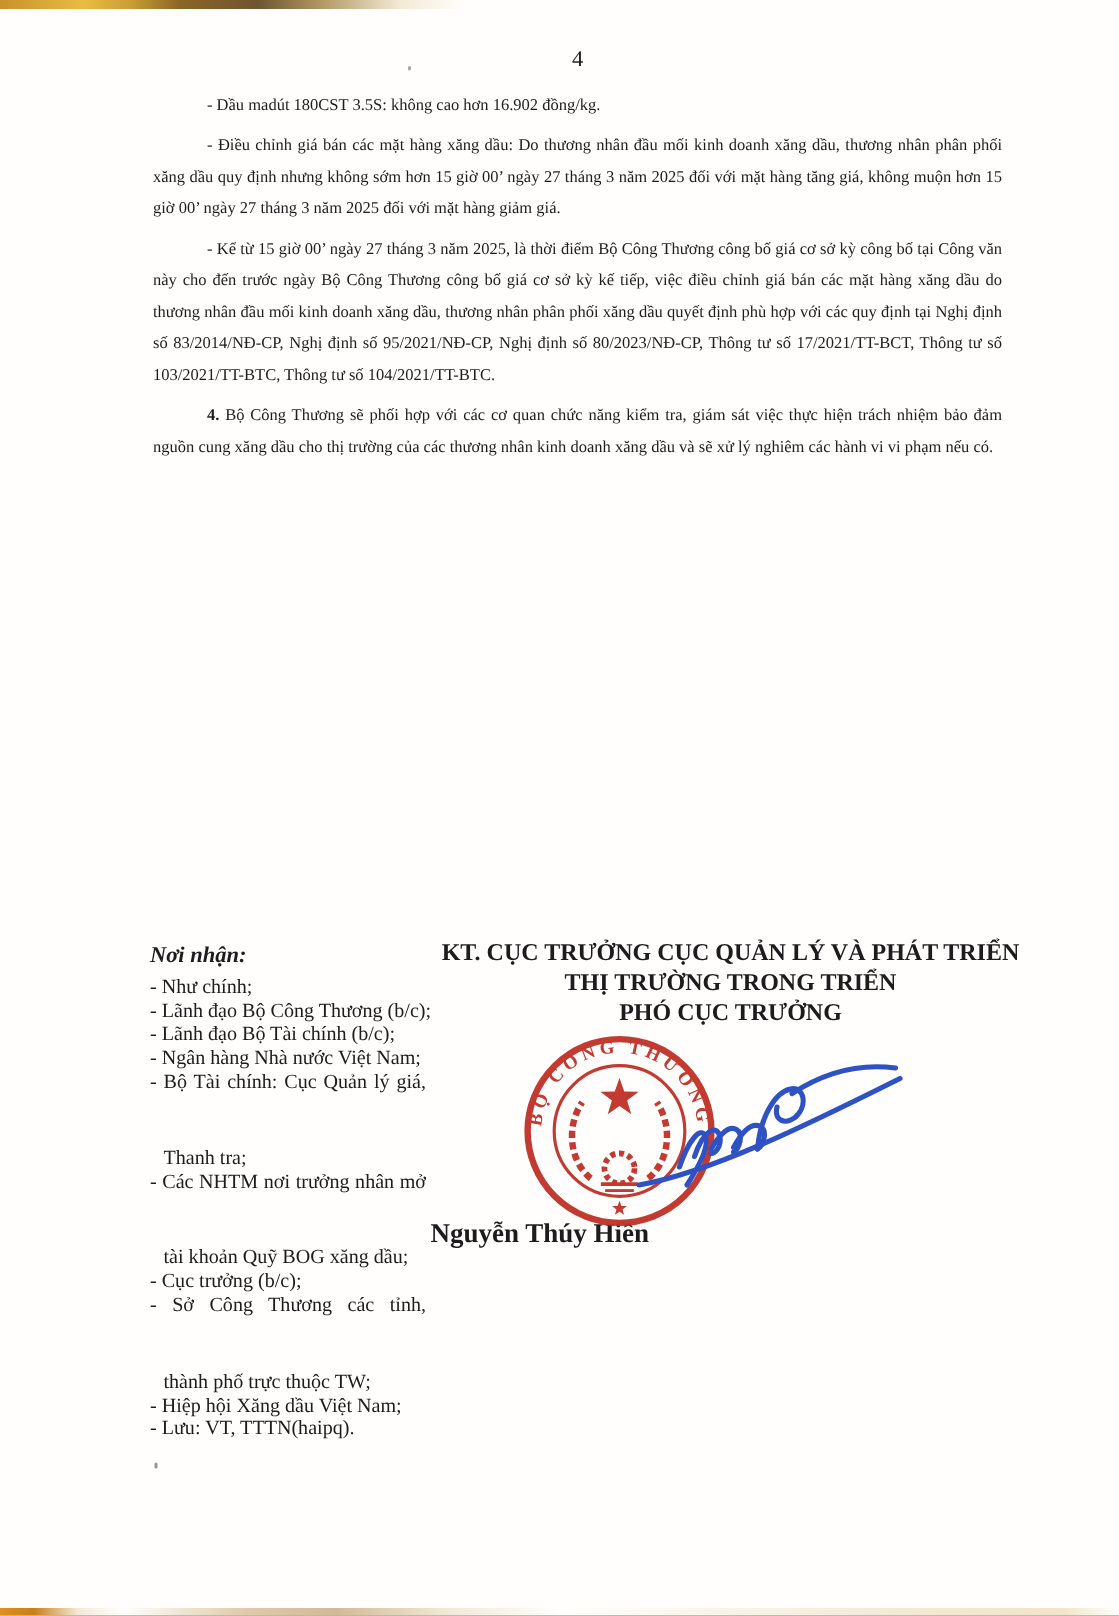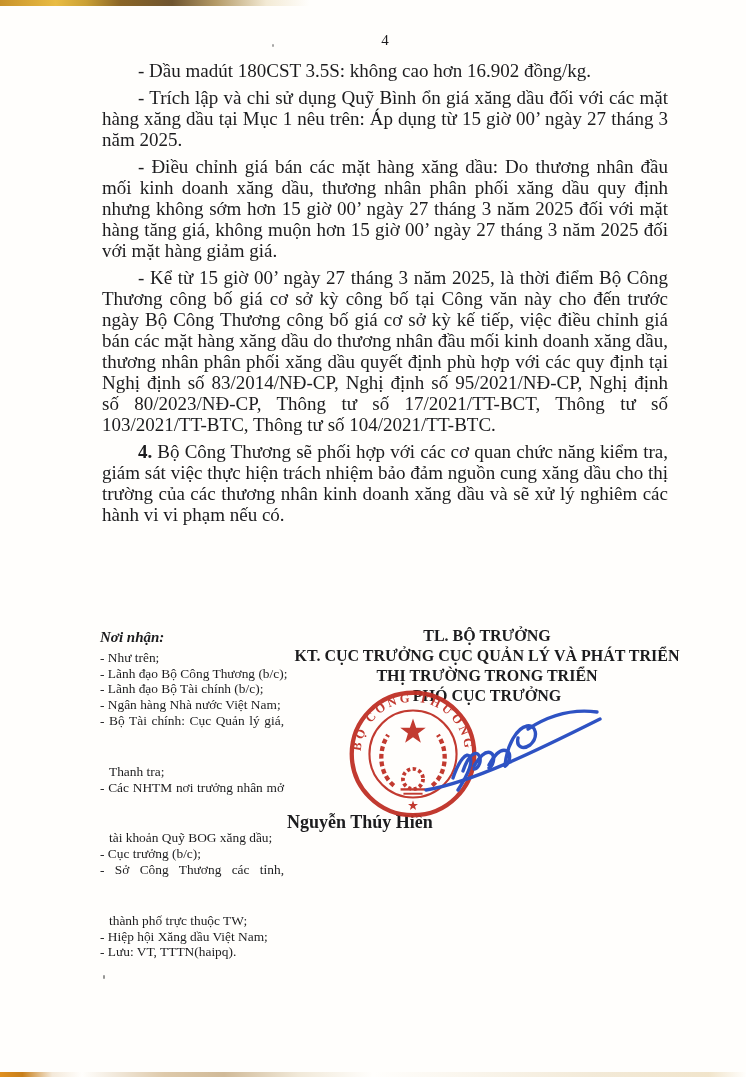--- a/index.html
+++ b/index.html
@@ -33,21 +33,21 @@
   .page-number{
     position:absolute; top:32px; left:102px; width:566px;
     text-align:center; font-size:15px;
   }
 
   .body{ position:absolute; top:60px; left:102px; width:566px; }
   .body p{
     margin:0 0 6px 0;
     text-indent:36px;
     text-align:justify;
-    font-size:19px; line-height:21px;
+    font-size:11px; line-height:21px;
   }
   .body p b{ font-weight:bold; }
 
   
   .recipients{
     position:absolute; left:100px; top:630px; width:184px;
     font-size:13.4px; line-height:15.8px;
   }
   .recipients-label{
     font-weight:bold; font-style:italic; font-size:15px; margin-bottom:4px;font-family:Liberation Serif, serif;
@@ -76,45 +76,43 @@
 <div class="page">
 
   <div class="artifact-top"></div>
   <div class="speck s1"></div>
   <div class="speck s2"></div>
 
   <div class="page-number">4</div>
 
   <div class="body">
     <p><b></b><span>- Dầu madút 180CST 3.5S: không cao hơn 16.902 đồng/kg.</span></p>
-    <p><b></b><span>- Trích lập và chi sử dụng Quỹ Bình ổn giá xăng dầu đối với các mặt hàng xăng dầu tại Mục 1 nêu trên: Áp dụng từ 15 giờ 00’ ngày 27 tháng 3 năm 2025.</span></p>
     <p><b></b><span>- Điều chỉnh giá bán các mặt hàng xăng dầu: Do thương nhân đầu mối kinh doanh xăng dầu, thương nhân phân phối xăng dầu quy định nhưng không sớm hơn 15 giờ 00’ ngày 27 tháng 3 năm 2025 đối với mặt hàng tăng giá, không muộn hơn 15 giờ 00’ ngày 27 tháng 3 năm 2025 đối với mặt hàng giảm giá.</span></p>
     <p><b></b><span>- Kể từ 15 giờ 00’ ngày 27 tháng 3 năm 2025, là thời điểm Bộ Công Thương công bố giá cơ sở kỳ công bố tại Công văn này cho đến trước ngày Bộ Công Thương công bố giá cơ sở kỳ kế tiếp, việc điều chỉnh giá bán các mặt hàng xăng dầu do thương nhân đầu mối kinh doanh xăng dầu, thương nhân phân phối xăng dầu quyết định phù hợp với các quy định tại Nghị định số 83/2014/NĐ-CP, Nghị định số 95/2021/NĐ-CP, Nghị định số 80/2023/NĐ-CP, Thông tư số 17/2021/TT-BCT, Thông tư số 103/2021/TT-BTC, Thông tư số 104/2021/TT-BTC.</span></p>
     <p><b>4.</b><span> Bộ Công Thương sẽ phối hợp với các cơ quan chức năng kiểm tra, giám sát việc thực hiện trách nhiệm bảo đảm nguồn cung xăng dầu cho thị trường của các thương nhân kinh doanh xăng dầu và sẽ xử lý nghiêm các hành vi vi phạm nếu có.</span></p>
   </div>
 
   <div class="recipients">
     <div class="recipients-label">Nơi nhận:</div>
-    <div class="rw">- Như trên;</div>
+    <div class="rw">- Như chính;</div>
     <div class="rw">- Lãnh đạo Bộ Công Thương (b/c);</div>
     <div class="rw">- Lãnh đạo Bộ Tài chính (b/c);</div>
     <div class="rw">- Ngân hàng Nhà nước Việt Nam;</div>
     <div class="rw just">- Bộ Tài chính: Cục Quản lý giá,</div>
     <div class="rw cont">Thanh tra;</div>
     <div class="rw just">- Các NHTM nơi trưởng nhân mở</div>
     <div class="rw cont">tài khoản Quỹ BOG xăng dầu;</div>
     <div class="rw">- Cục trưởng (b/c);</div>
     <div class="rw just">- Sở Công Thương các tỉnh,</div>
     <div class="rw cont">thành phố trực thuộc TW;</div>
     <div class="rw">- Hiệp hội Xăng dầu Việt Nam;</div>
     <div class="rw">- Lưu: VT, TTTN(haipq).</div>
   </div>
 
   <div class="sig-block">
-    <div class="sig-line">TL. BỘ TRƯỞNG</div>
     <div class="sig-line wide">KT. CỤC TRƯỞNG CỤC QUẢN LÝ VÀ PHÁT TRIỂN</div>
     <div class="sig-line">THỊ TRƯỜNG TRONG TRIỂN</div>
     <div class="sig-line">PHÓ CỤC TRƯỞNG</div>
     <div class="signer-name">Nguyễn Thúy Hiền</div>
   </div>
 
   <svg class="seal" viewBox="0 0 140 140">
     <g fill="none" stroke="#bf3026">
       <circle cx="70" cy="70" r="64" stroke-width="4.5"></circle>
       <circle cx="70" cy="70" r="45.5" stroke-width="2.2"></circle>

